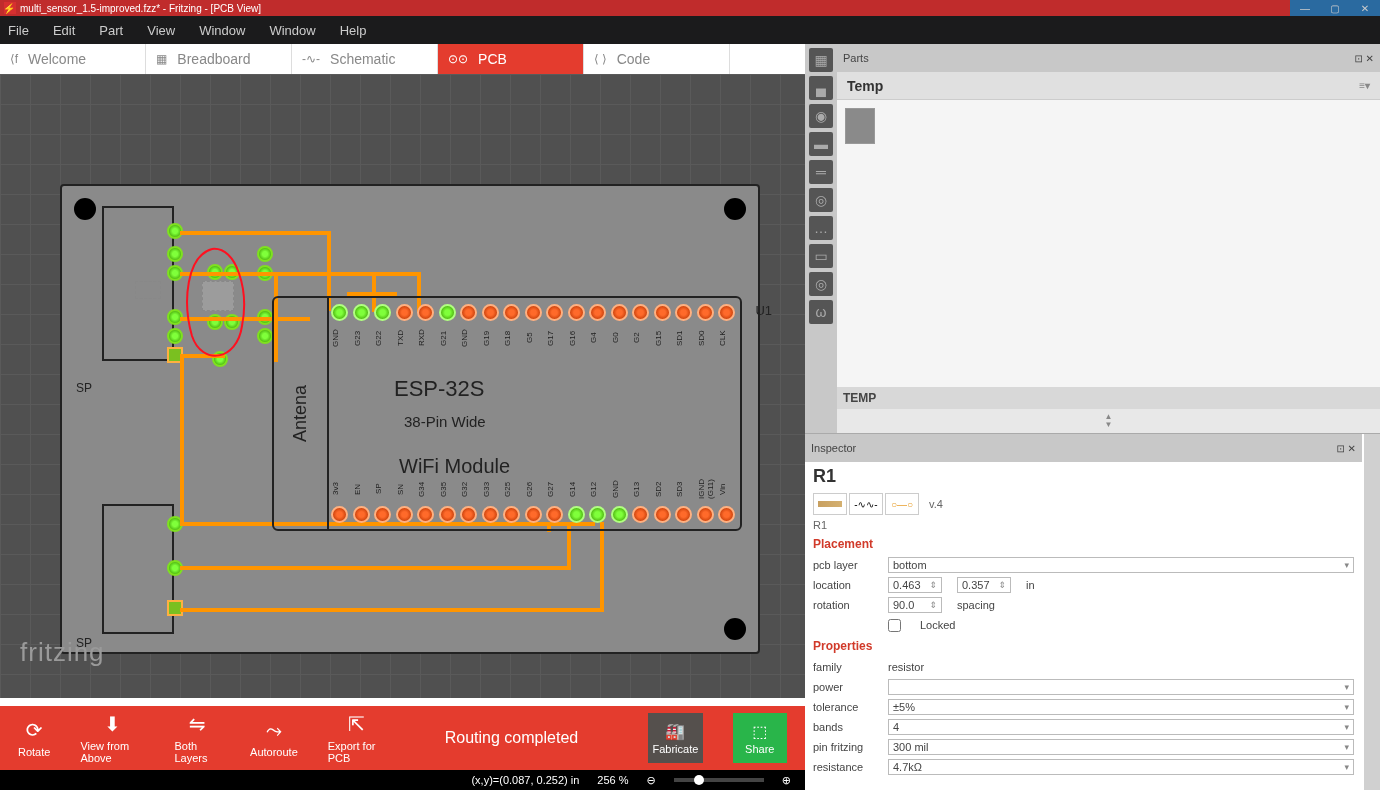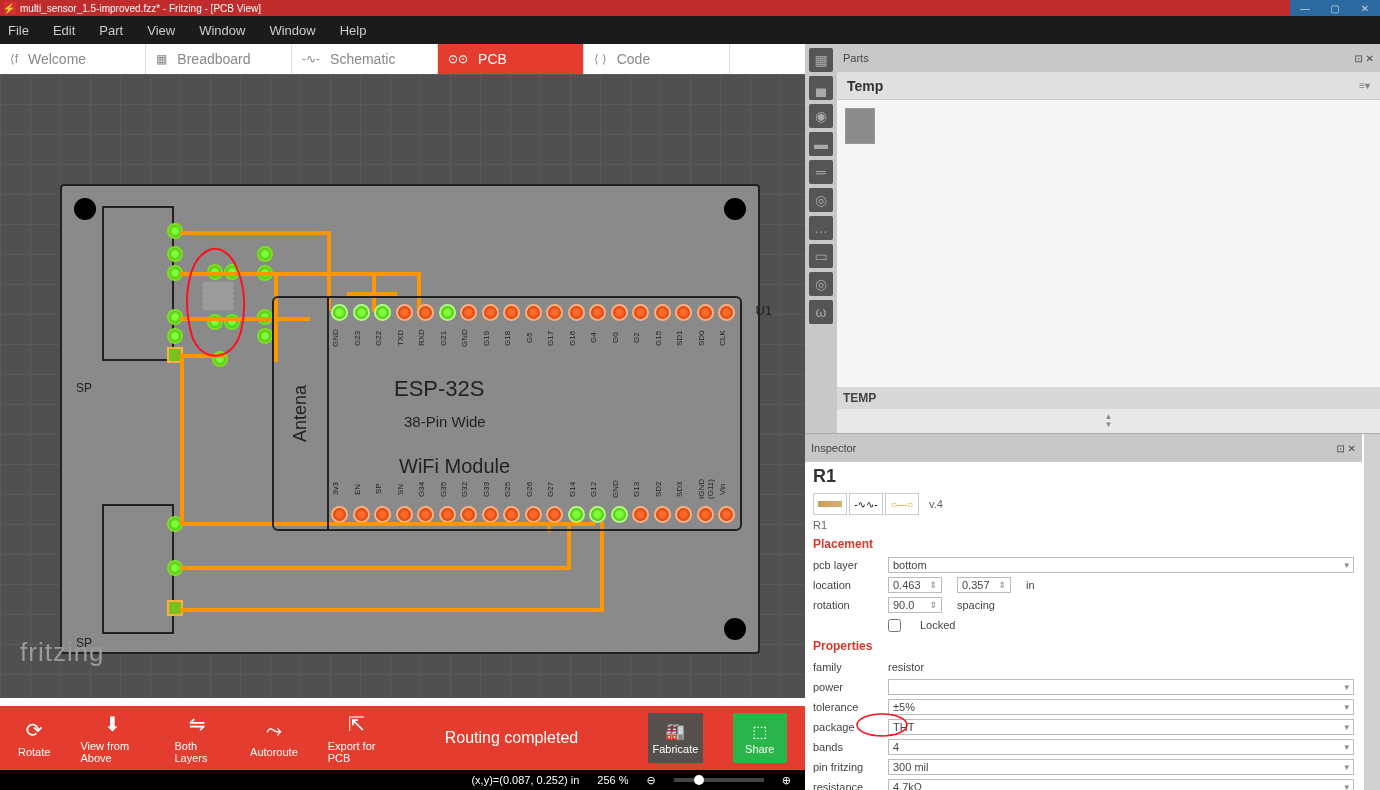--- a/index.html
+++ b/index.html
@@ -412,29 +412,20 @@
           <div class="combo">
               <span></span>
             </div>
         </div>
         <div class="prop-row">
           <span class="lbl">tolerance</span>
           <div class="combo">
               <span>±5%</span>
             </div>
         </div>
-        <div class="prop-row" style="position:relative">
-          <span class="lbl">package</span>
-          <div class="combo">
-              <span>THT</span>
-            </div>
-          <svg style="position:absolute;left:50px;top:-6px;width:55px;height:28px;pointer-events:none">
-              <ellipse cx="27" cy="14" rx="25" ry="11" fill="none" stroke="#ff1020" stroke-width="1.5"></ellipse>
-            </svg>
-        </div>
         <div class="prop-row">
           <span class="lbl">bands</span>
           <div class="combo">
               <span>4</span>
             </div>
         </div>
         <div class="prop-row">
           <span class="lbl">pin fritzing</span>
           <div class="combo">
               <span>300 mil</span>

